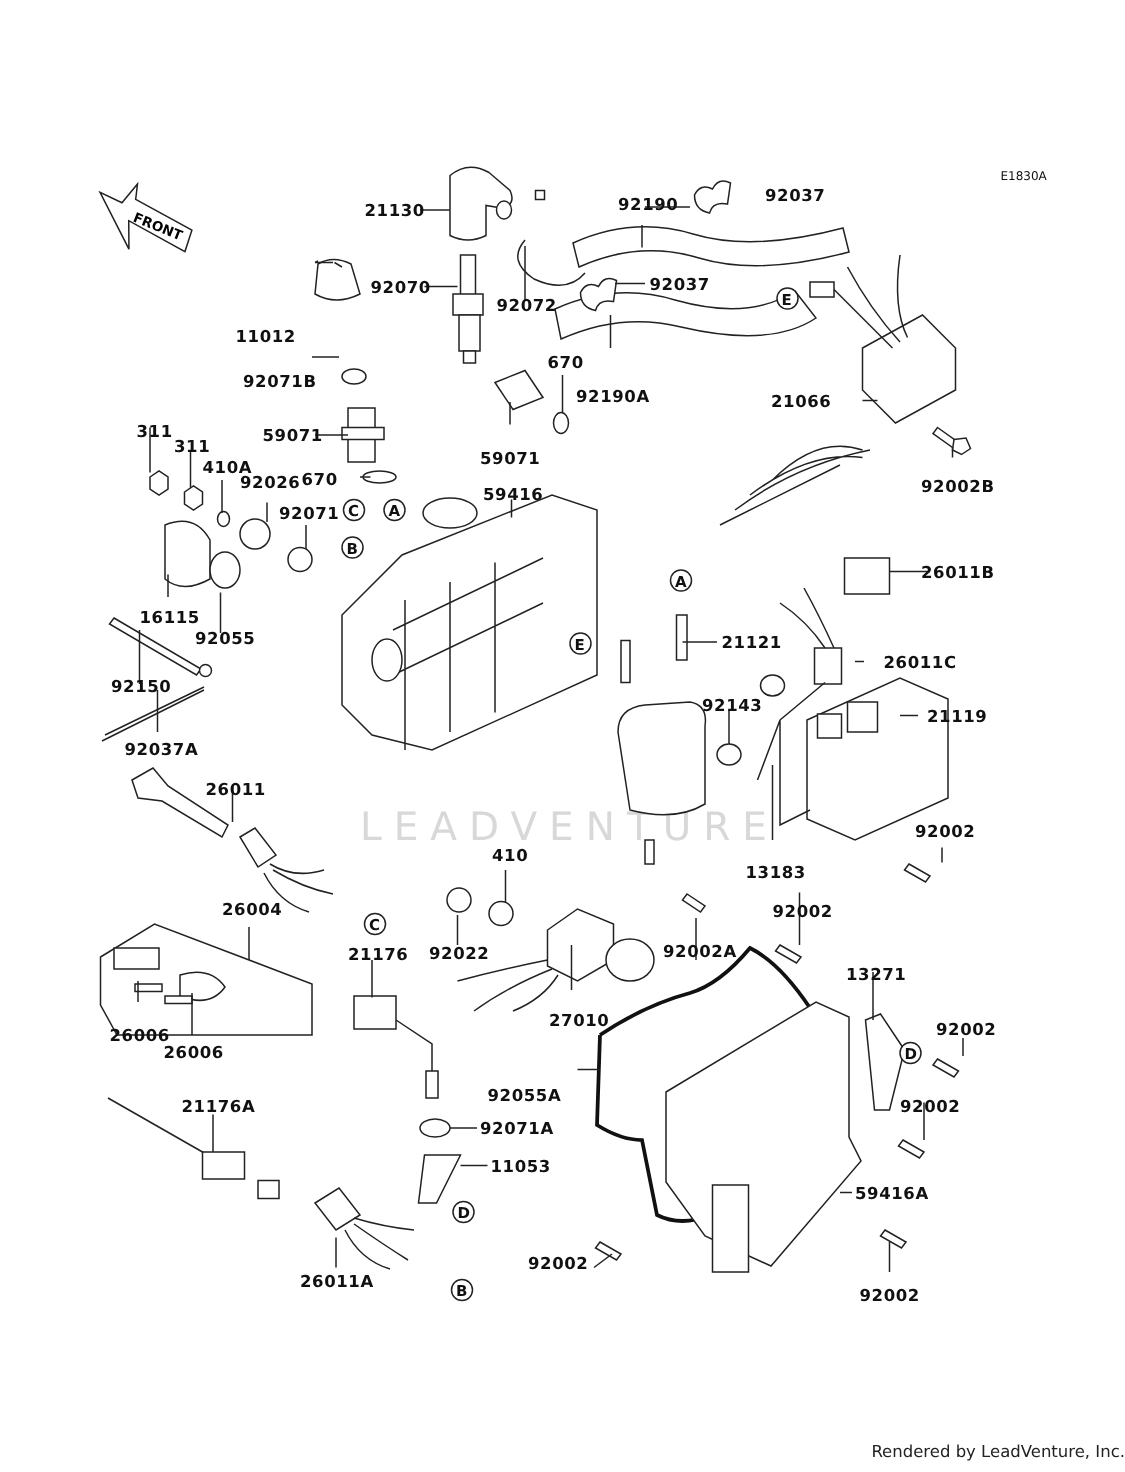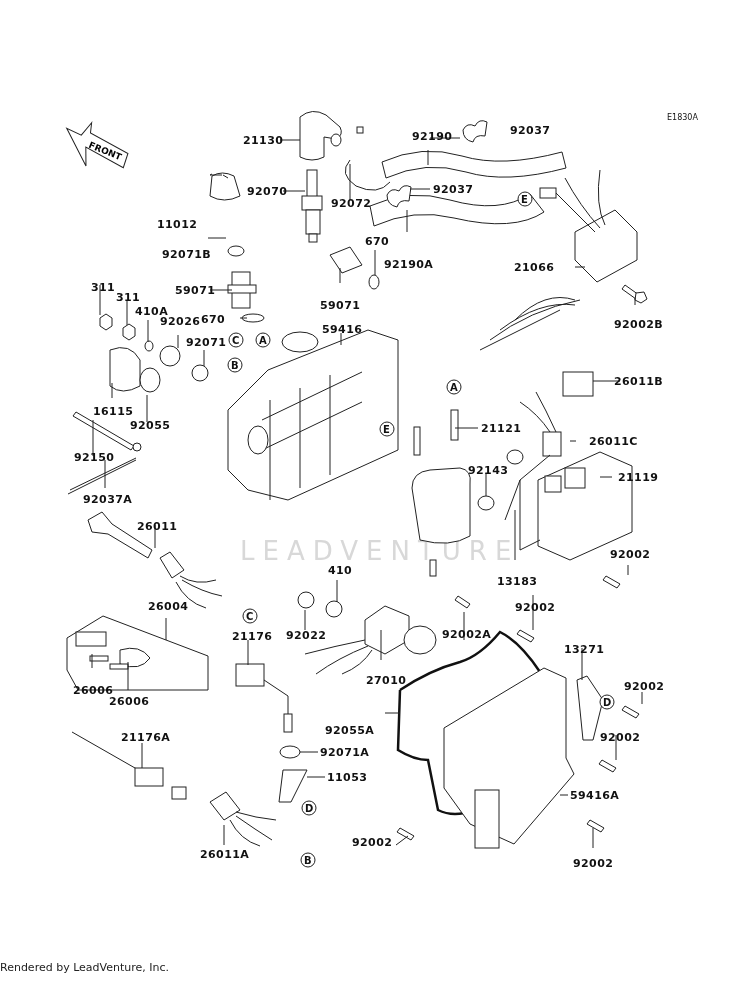--- a/index.html
+++ b/index.html
@@ -7,21 +7,21 @@
          font-family:"DejaVu Sans", sans-serif; }
   #diagram { position:absolute; left:0; top:0; width:750px; height:981px; }
   .lbl { font-family:"DejaVu Sans", sans-serif; font-weight:bold; font-size:11px; fill:#111; letter-spacing:0.4px; }
   .code { font-family:"DejaVu Sans", sans-serif; font-size:8px; fill:#111; }
   .ln { stroke:#222; stroke-width:1; fill:none; }
   .part { stroke:#222; stroke-width:1; fill:#fff; }
   .thick { stroke:#111; stroke-width:2.5; fill:none; }
   .circ { stroke:#222; stroke-width:1; fill:#fff; }
   .circ-t { font-family:"DejaVu Sans", sans-serif; font-weight:bold; font-size:10px; fill:#111; }
   .wm { font-family:"DejaVu Sans", sans-serif; font-size:26px; fill:#d8d8d8; letter-spacing:8px; }
-  #footer { position:absolute; left:0; width:750px; top:961px; text-align:left;
+  #footer { position:absolute; left:0; width:750px; top:961px; text-align:right;
             font-family:"DejaVu Sans", sans-serif; font-size:11px; color:#222; }
 </style>
 </head>
 <body>
 
 <svg id="diagram" viewBox="0 0 750 981" xmlns="http://www.w3.org/2000/svg">
 
   <text class="wm" x="240" y="560">LEADVENTURE</text>
 
   <text class="code" x="667" y="120">E1830A</text>

